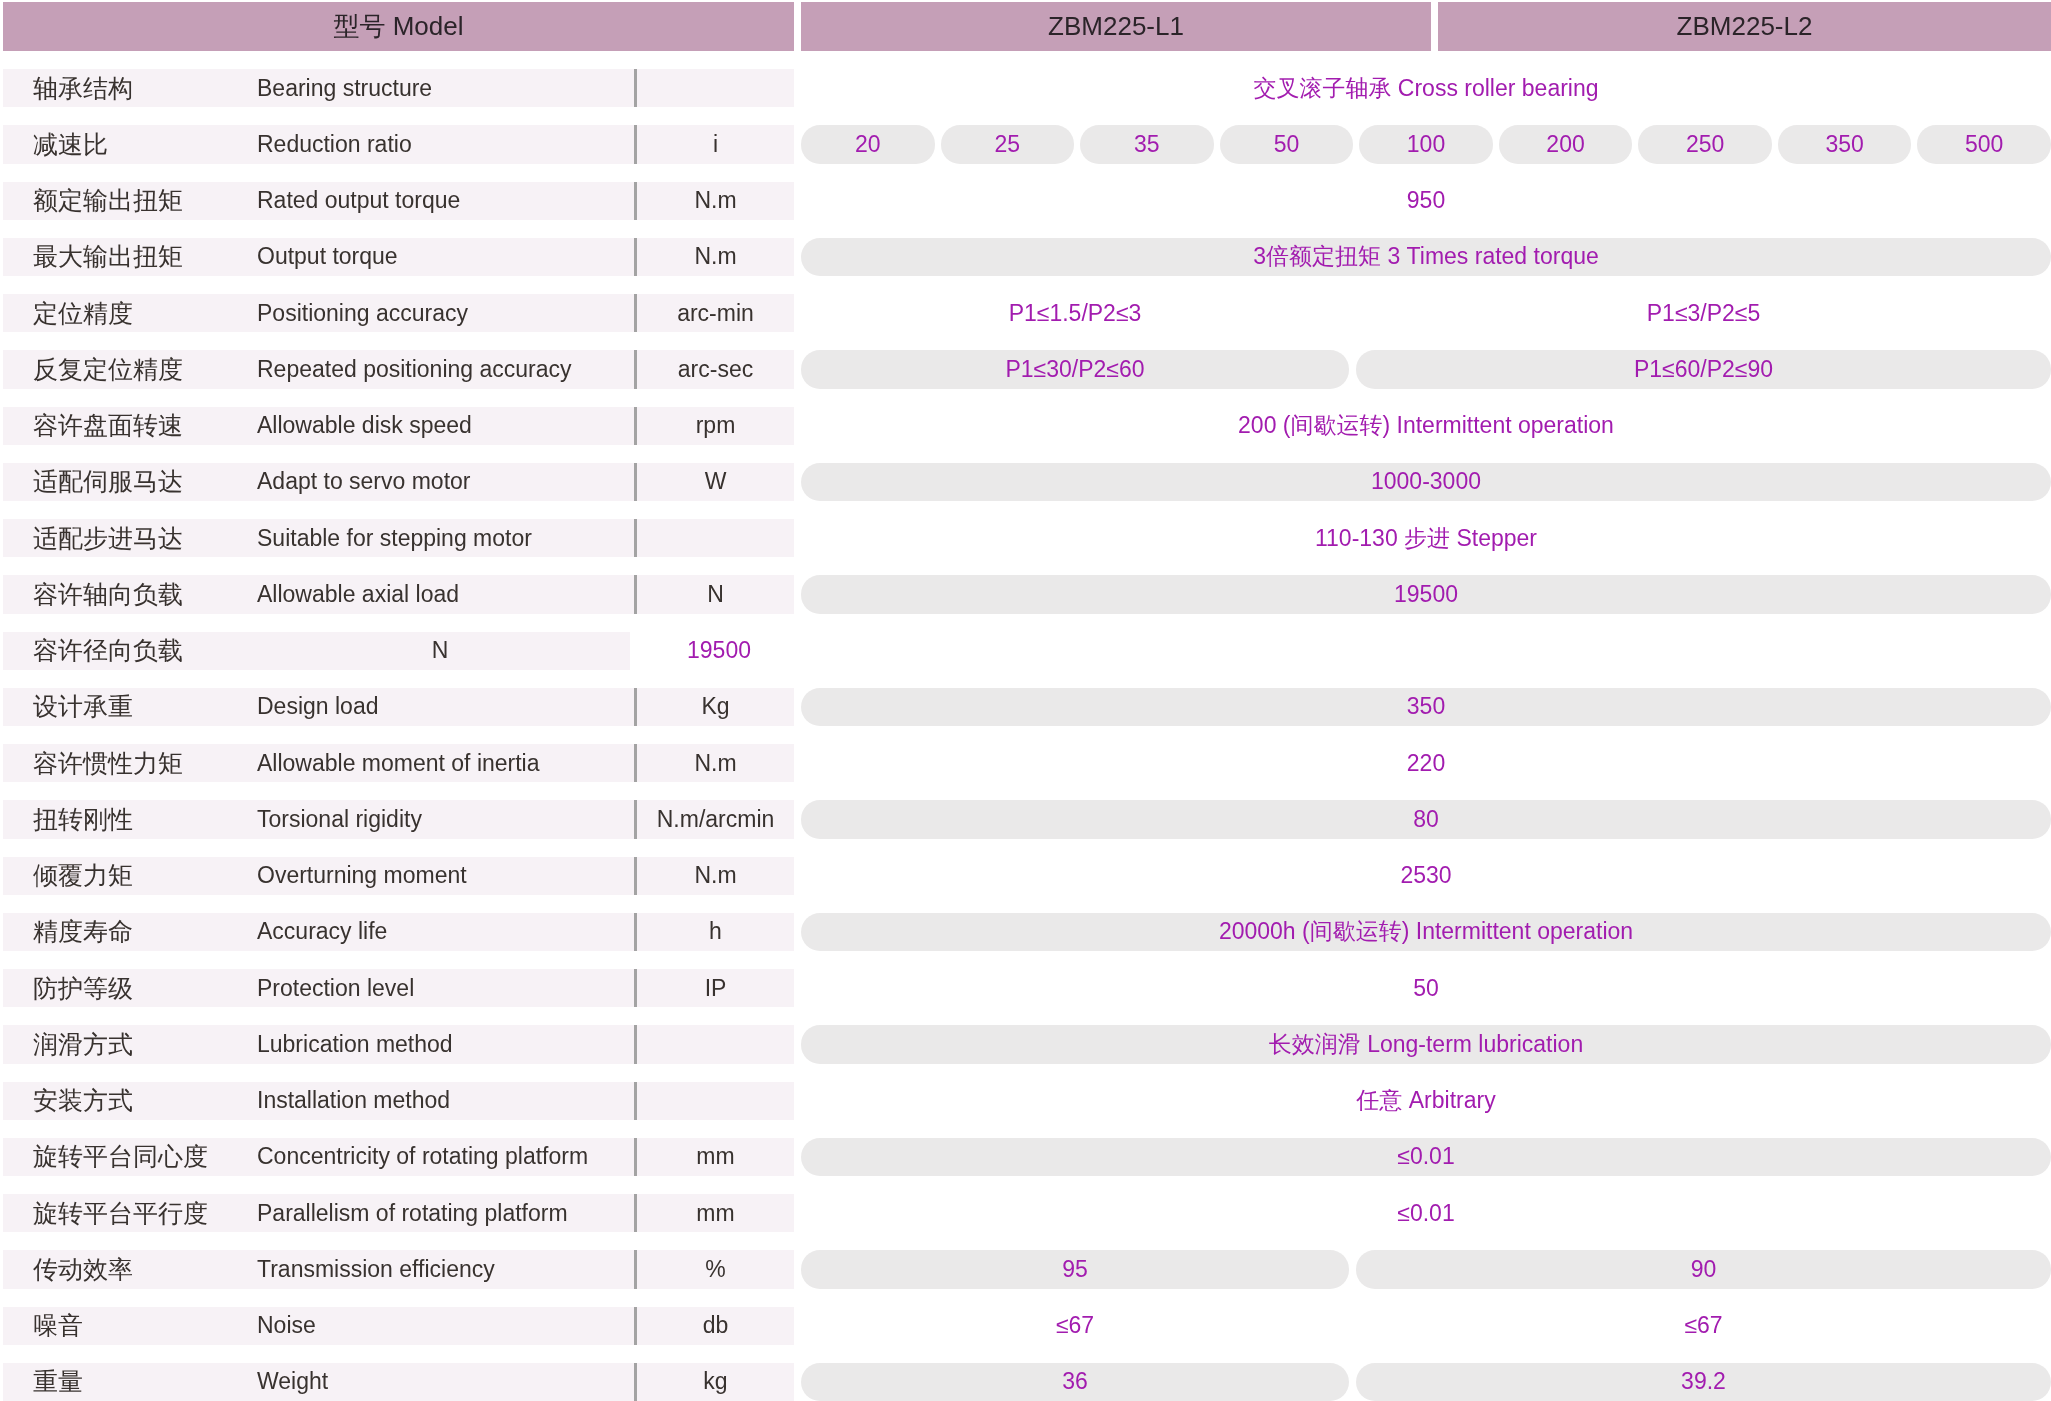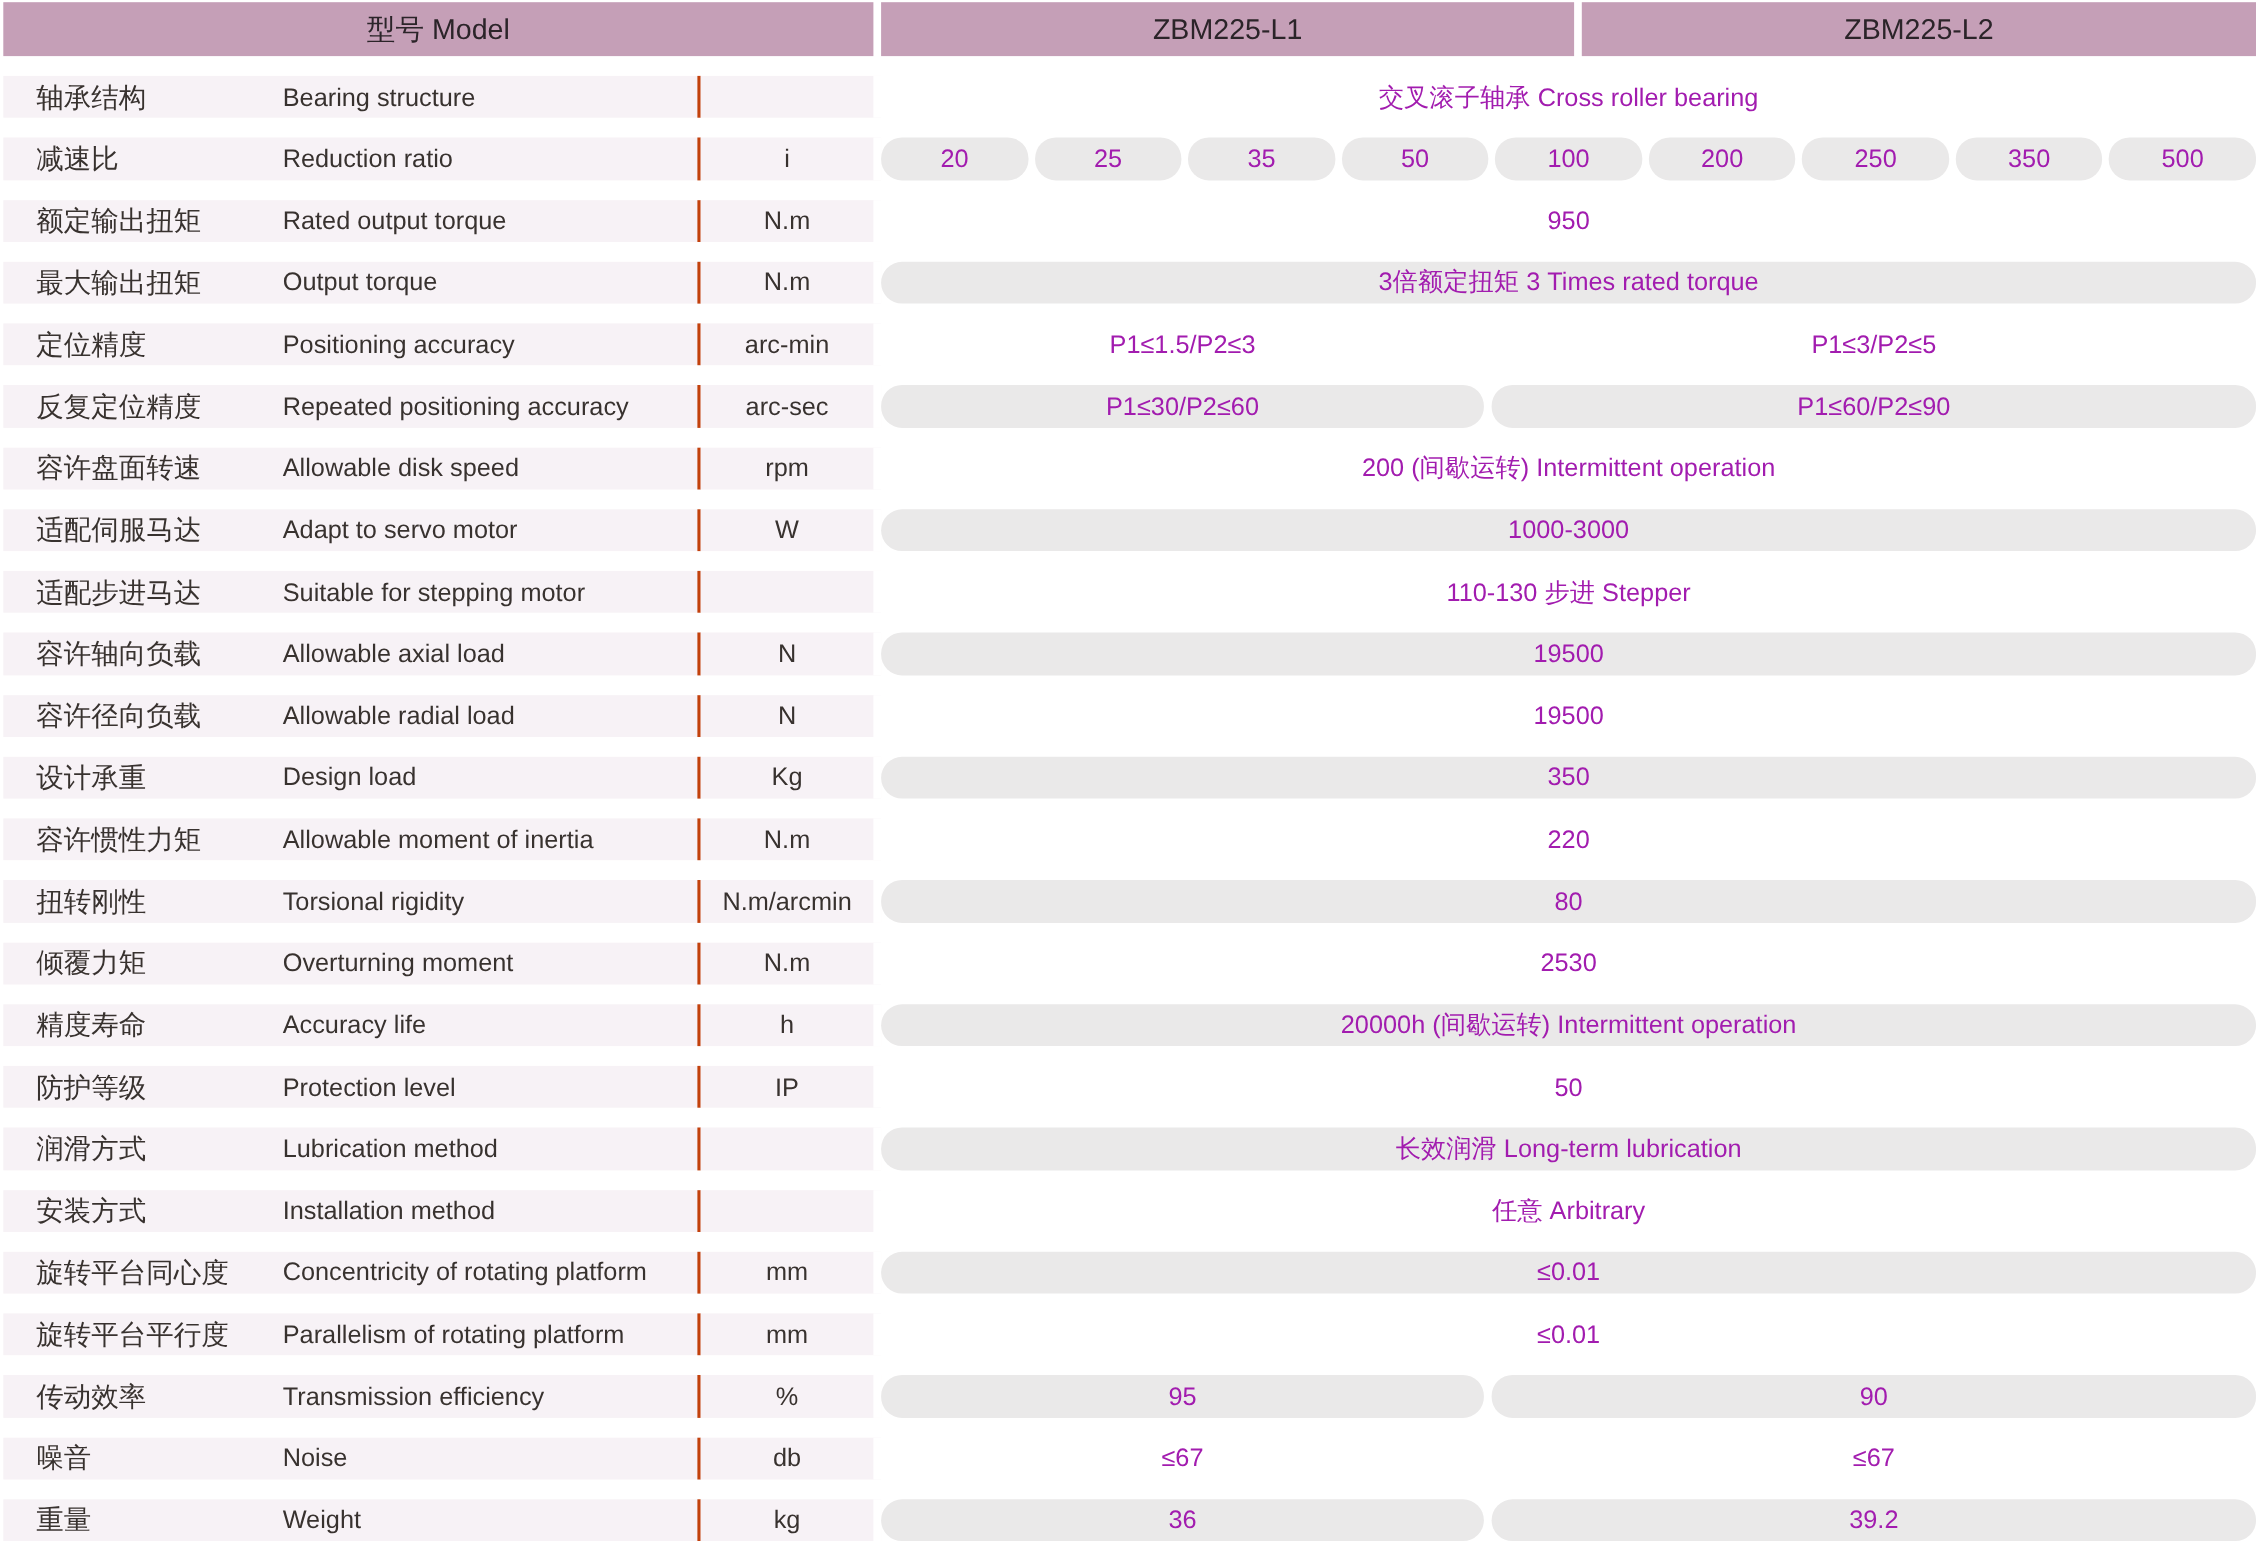--- a/index.html
+++ b/index.html
@@ -14,21 +14,21 @@
   .hcell { background: #c59fb7; color: #2b2429; font-size: 26px; font-weight: 500;
     display: flex; align-items: center; justify-content: center; }
   .h-model { width: 791px; }
   .h-l1 { width: 630px; }
   .h-l2 { flex: 1; }
 
   
   .row { display: grid; grid-template-columns: 247px 387px 164px 1fr; }
   .lab { background: #f7f2f6; color: #38322f; display: flex; align-items: center; }
   .cn  { font-size: 25px; padding-left: 30px; }
-  .en  { font-size: 23px; padding-left: 7px; border-right: 3px solid #c2410c; }
+  .en  { font-size: 23px; padding-left: 7px; border-right: 3px solid #a3a3a3; }
   .unit{ font-size: 23px; justify-content: center; border-right: 7px solid #ffffff; padding-left: 0; }
   .vals { display: flex; gap: 7px; }
   .vals.ratios { display: grid; grid-template-columns: repeat(9, 1fr); grid-gap: 6px; }
   .vc { color: #a21caf; font-size: 23px; display: flex; align-items: center; justify-content: center; }
   .vc.full { flex: 1; }
   .vc.s1 { width: 548px; }
   .vc.s2 { flex: 1; }
   .row-white .vc { background: #ffffff; }
   .row-gray  .vc { background: #eae9e9; border-radius: 19px; }
 </style>
@@ -137,21 +137,20 @@
     <div class="lab cn">容许轴向负载</div>
     <div class="lab en">Allowable axial load</div>
     <div class="lab unit">N</div>
     <div class="vals">
         <div class="vc full">19500</div>
       </div>
   </div>
 
   <div class="row row-white">
     <div class="lab cn">容许径向负载</div>
-    <div class="lab en">Allowable radial load</div>
     <div class="lab unit">N</div>
     <div class="vals">
         <div class="vc full">19500</div>
       </div>
   </div>
 
   <div class="row row-gray">
     <div class="lab cn">设计承重</div>
     <div class="lab en">Design load</div>
     <div class="lab unit">Kg</div>

